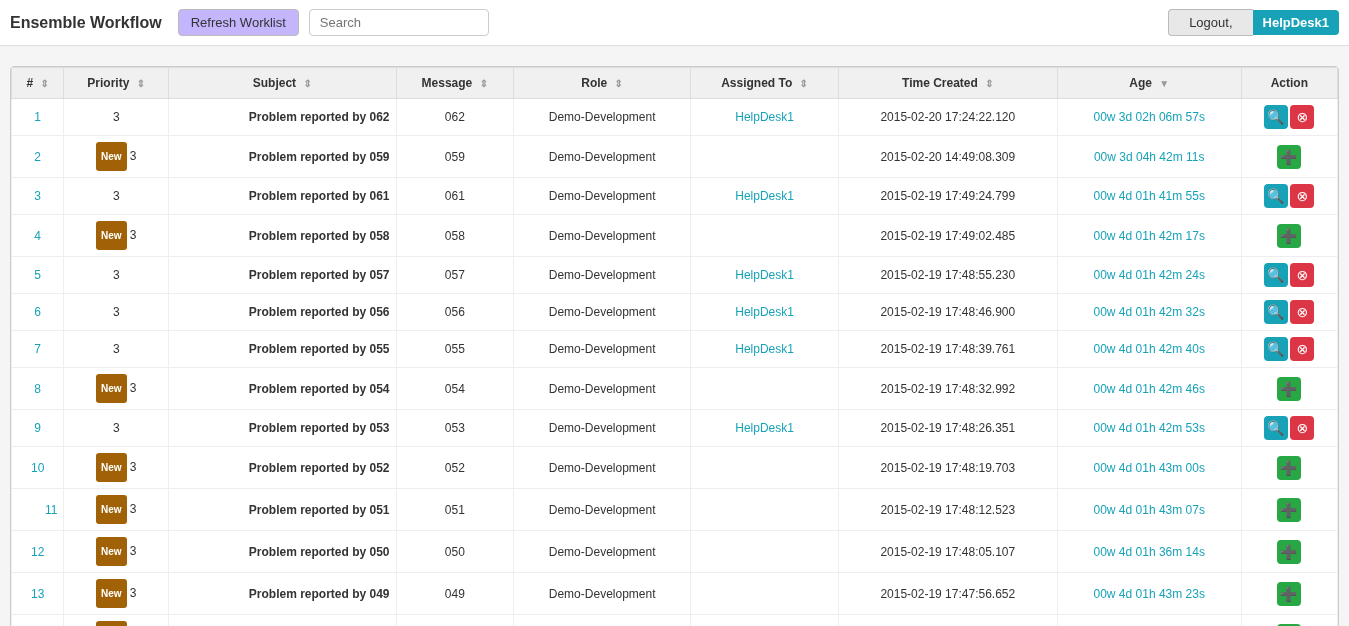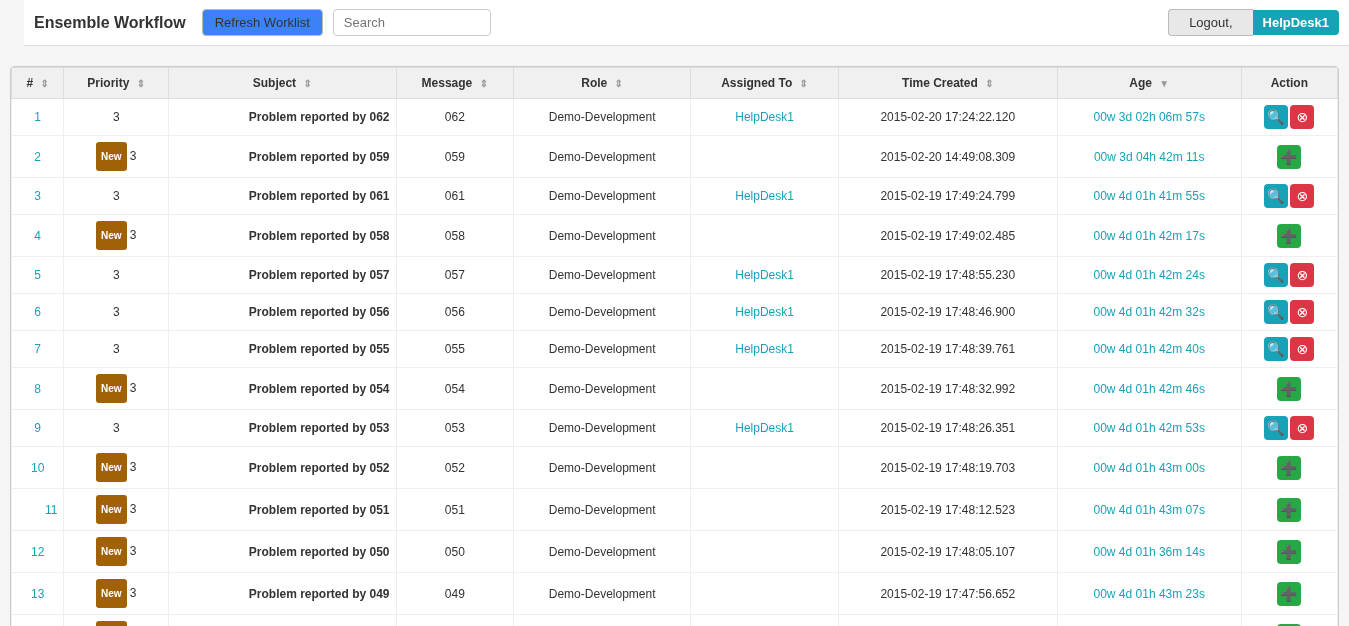--- a/index.html
+++ b/index.html
@@ -7,45 +7,44 @@
 
     
     .header {
       display: flex;
       align-items: center;
       background: #fff;
       border-bottom: 1px solid #ddd;
       padding: 6px 10px;
       gap: 10px;
       height: 46px;
-      margin-left: 24px;
     }
     .app-title {
       font-size: 16px;
       font-weight: bold;
       color: #333;
       margin-right: 6px;
       white-space: nowrap;
     }
     .refresh-btn {
-      background: #3b82f6;
+      background: #c4b5fd;
       border: 1px solid #bbb;
       border-radius: 4px;
       padding: 5px 12px;
       cursor: pointer;
       font-size: 13px;
       color: #333;
       white-space: nowrap;
     }
     .search-input {
       border: 1px solid #ccc;
       border-radius: 4px;
       padding: 5px 10px;
       font-size: 13px;
-      width: 158px;
+      width: 180px;
       color: #999;
     }
     .header-spacer { flex: 1; }
     .logout-area {
       display: flex;
       align-items: center;
       gap: 0;
     }
     .logout-text {
       background: #e8e8e8;

